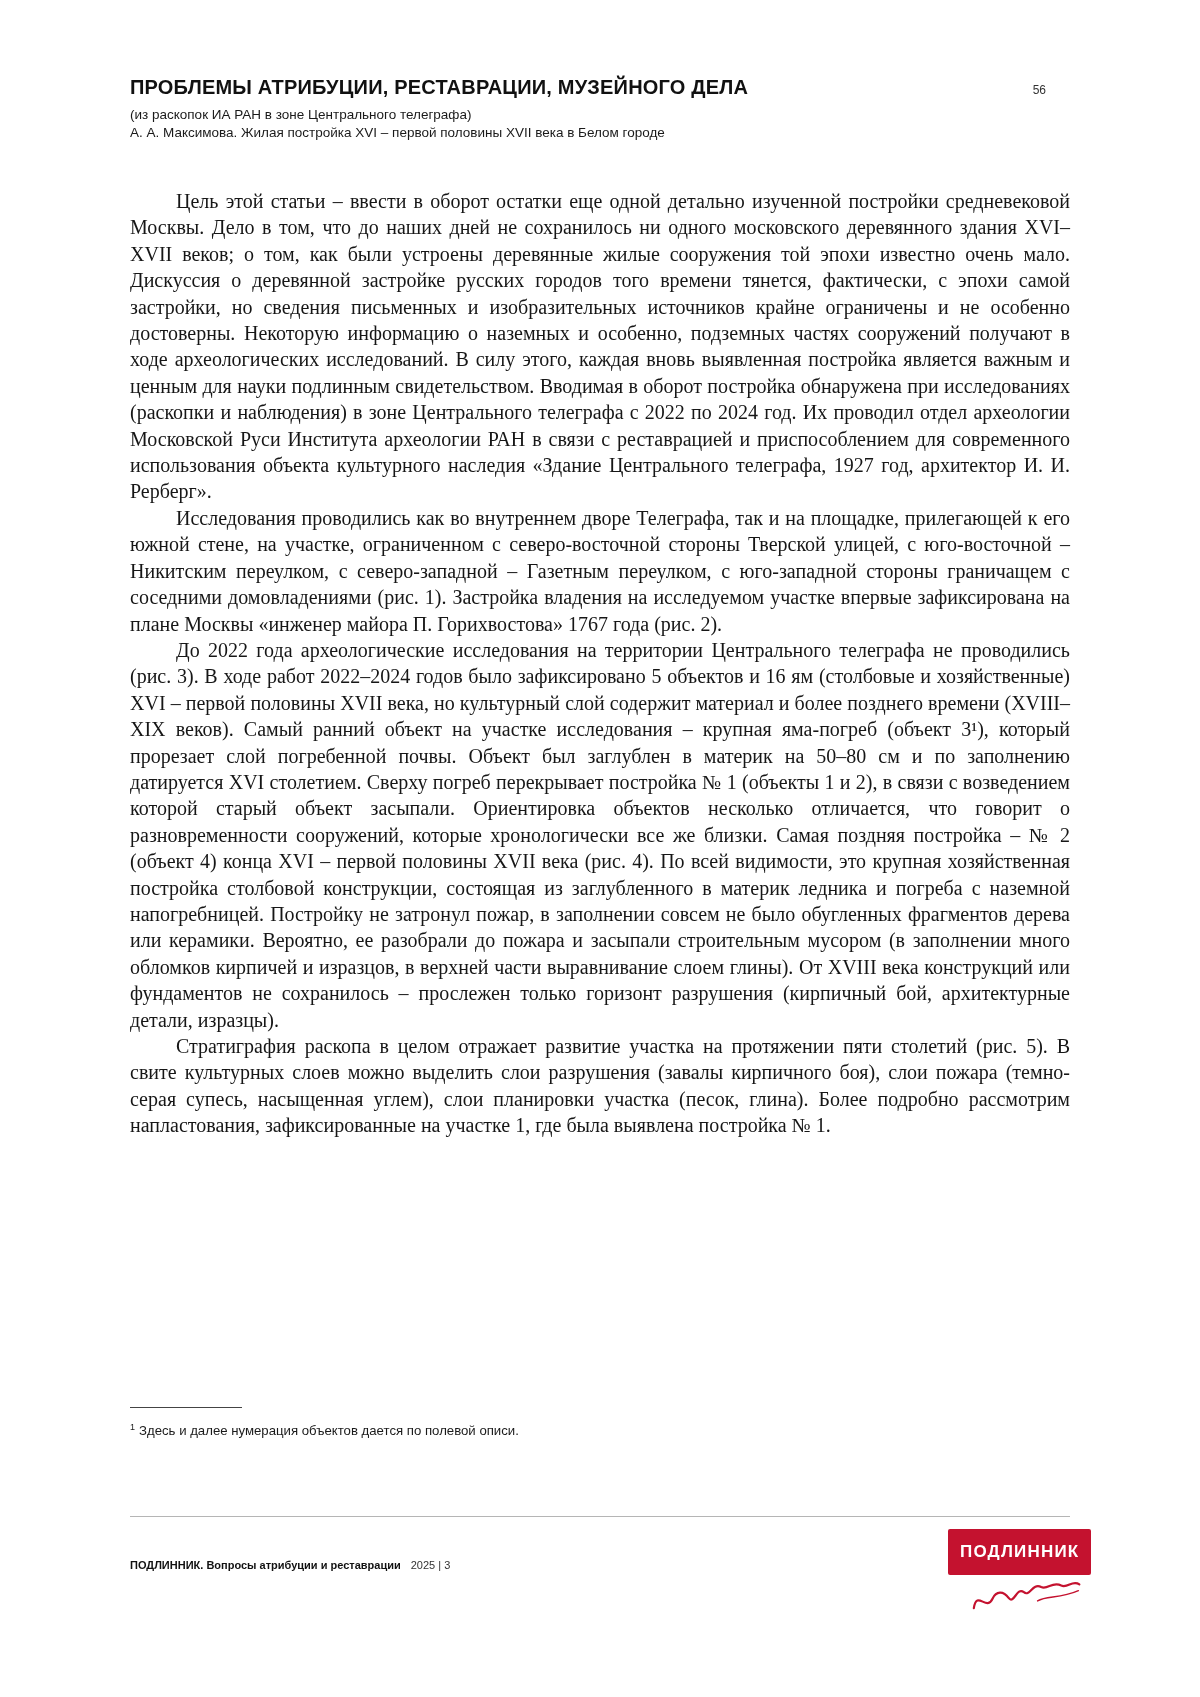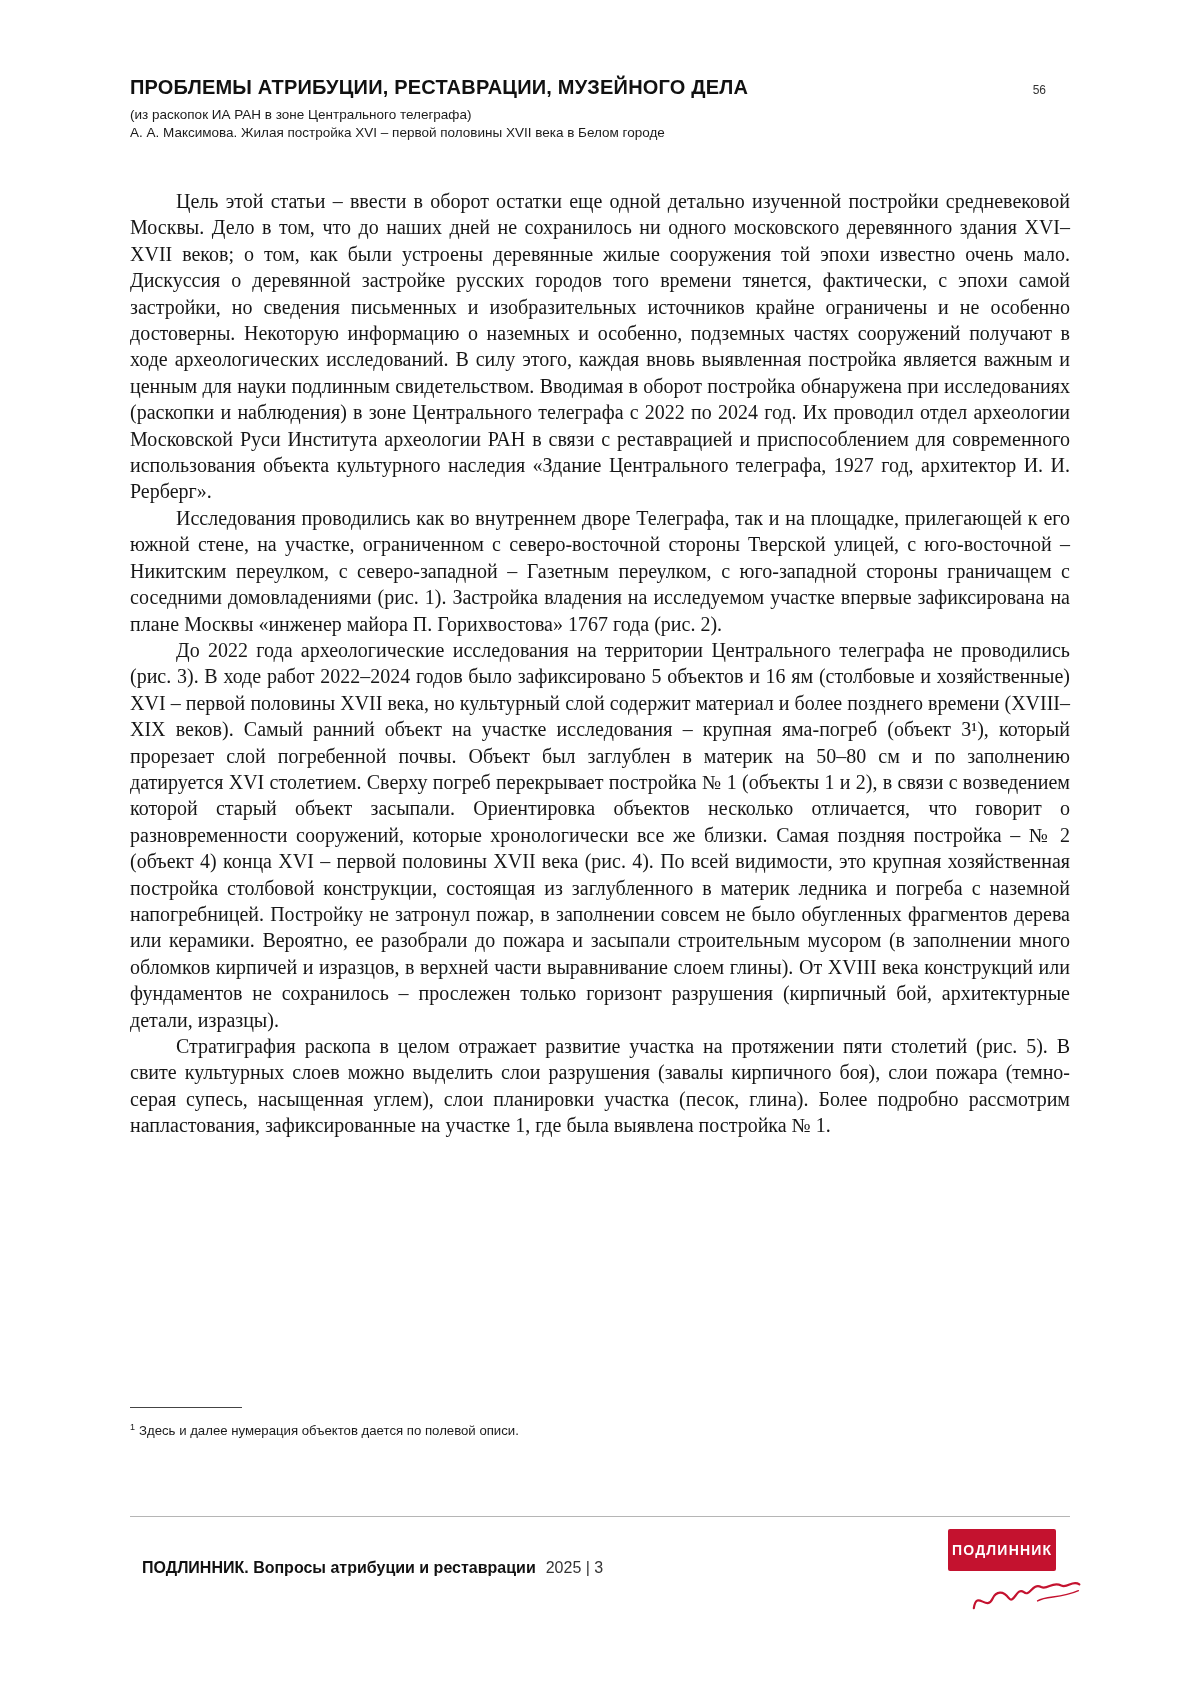--- a/index.html
+++ b/index.html
@@ -92,46 +92,46 @@
   .footer-divider {
     border-top: 1px solid #b5b5b5;
     width: 100%;
   }
   .footer-row {
     position: relative;
     height: 110px;
   }
   .footer-text {
     position: absolute;
-    left: 12px;
+    left: 0;
     top: 42px;
     font-family: "Liberation Sans", sans-serif;
-    font-size: 16px;
+    font-size: 11px;
     color: #111111;
     white-space: nowrap;
   }
   .imprint-bold { font-weight: 700; }
   .imprint-issue { font-weight: 400; color: #333333; margin-left: 10px; }
 
   .logo {
     position: absolute;
     right: -10px;
     top: 12px;
     width: 132px;
     height: 84px;
   }
   .logo-box {
     display: inline-block;
     background: #c4122f;
     color: #ffffff;
     font-family: "Liberation Sans", sans-serif;
     font-weight: 700;
-    font-size: 14px;
+    font-size: 17px;
     letter-spacing: 1.2px;
-    padding: 13px 4px;
+    padding: 13px 12px;
     border-radius: 2px;
   }
   .logo-signature {
     position: absolute;
     right: -4px;
     bottom: 2px;
     transform: rotate(-10deg);
   }
 </style>
 </head>

